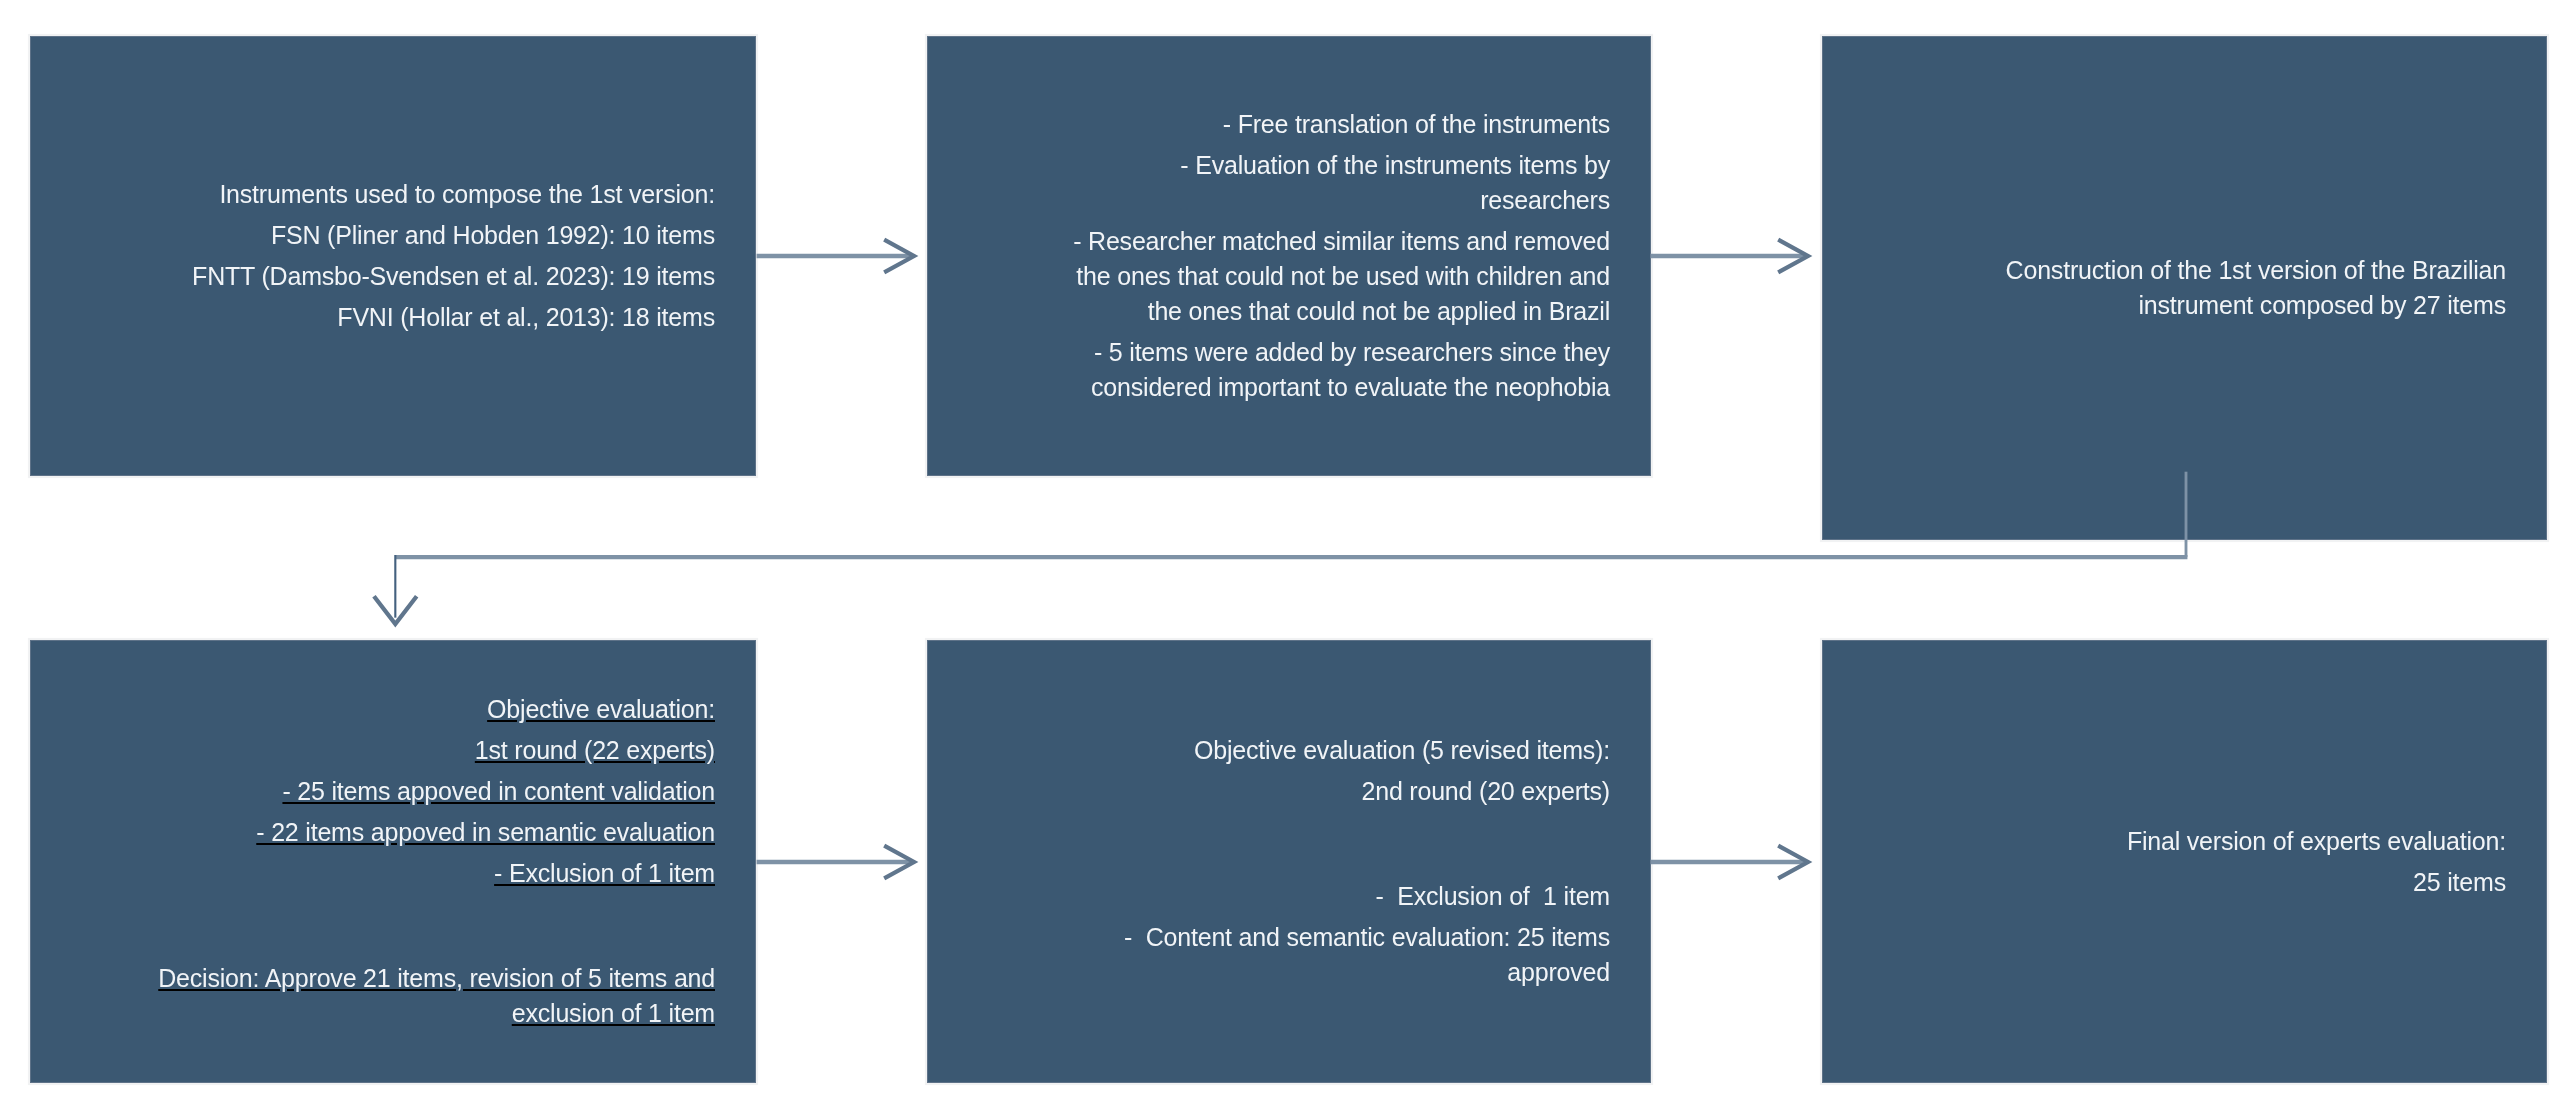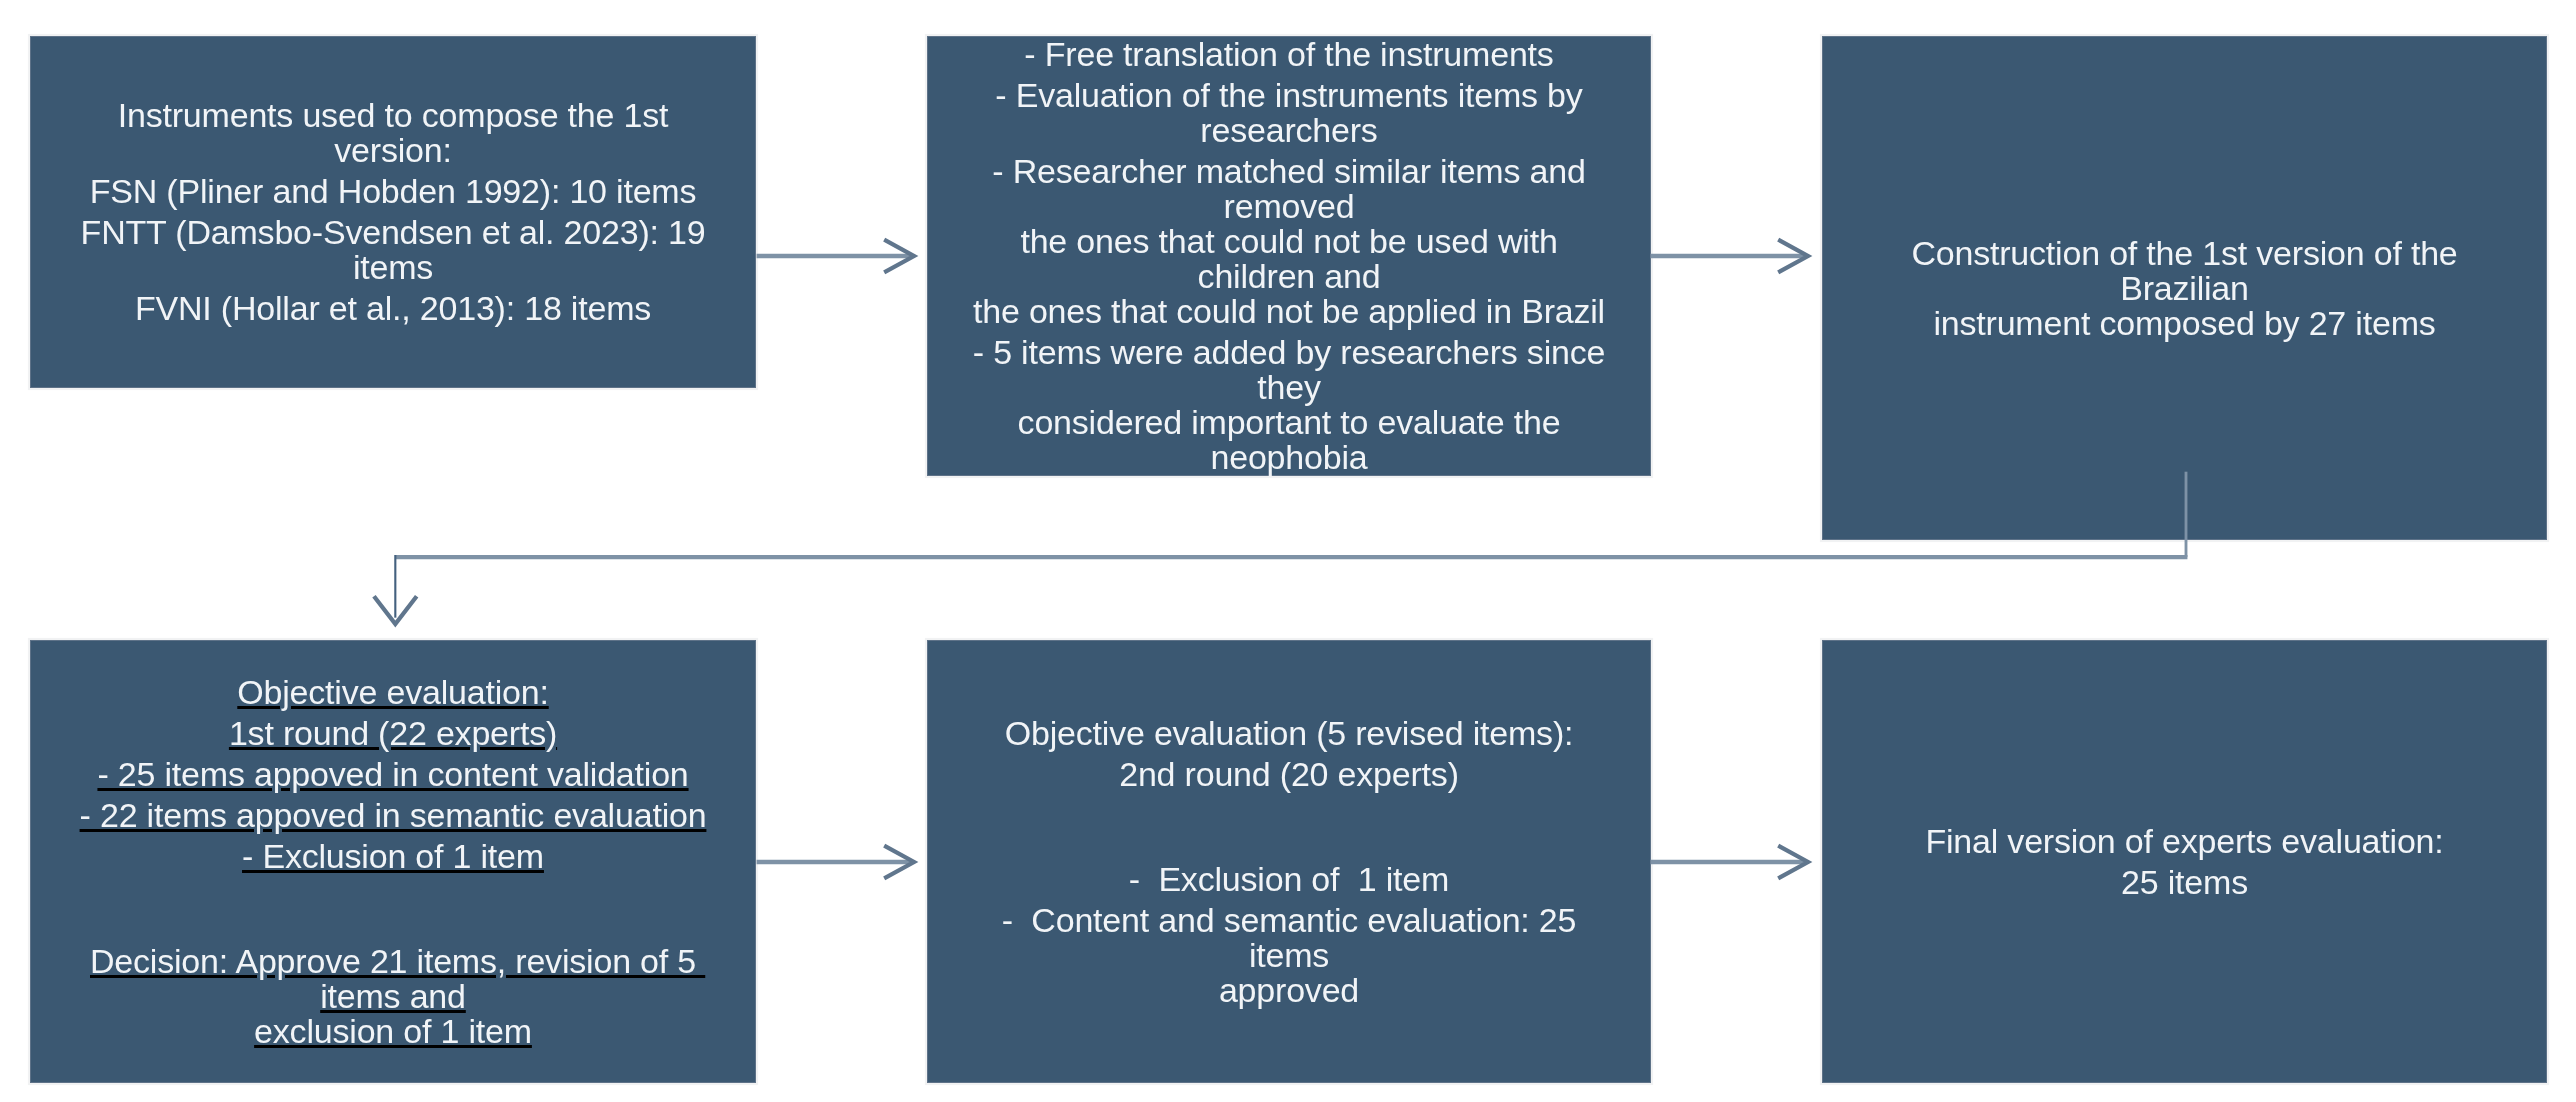--- a/index.html
+++ b/index.html
@@ -26,31 +26,31 @@
     background: var(--box_fill);
     border: 1.4px solid var(--box_border);
     box-shadow: 0 0 0 2.1px #f1f2f3;
     display: flex;
     align-items: center;
     justify-content: center;
   }
   .box-text {
     width: 100%;
     padding: 0 40px;
-    text-align: center;
+    text-align: right;
     color: var(--box_text);
-    font-size: 34px;
+    font-size: 25px;
     line-height: 35px;
     letter-spacing: -0.2px;
   }
   .box-text p { margin: 0; white-space: pre-wrap; }
   .box-text p + p { margin-top: 6px; }
   .box-text p.gap-before { margin-top: 70px; }
 
-  .box-1 { left: 30px;   top: 36px;  width: 726px; height: 352px; }
+  .box-1 { left: 30px;   top: 36px;  width: 726px; height: 440px; }
   .box-2 { left: 927px; top: 36px;  width: 724px; height: 440px; }
   .box-3 { left: 1822px; top: 36px;  width: 725px; height: 504px; }
   .box-4 { left: 30px;   top: 640px; width: 726px; height: 443px; text-decoration: underline; }
   .box-5 { left: 927px; top: 640px; width: 724px; height: 443px; }
   .box-6 { left: 1822px; top: 640px; width: 725px; height: 443px; }
 
   svg.connector { position: absolute; overflow: visible; }
   .a12 { left: 755px; top: 217px; }
   .a23 { left: 1649px; top: 217px; }
   .a45 { left: 755px; top: 823px; }

